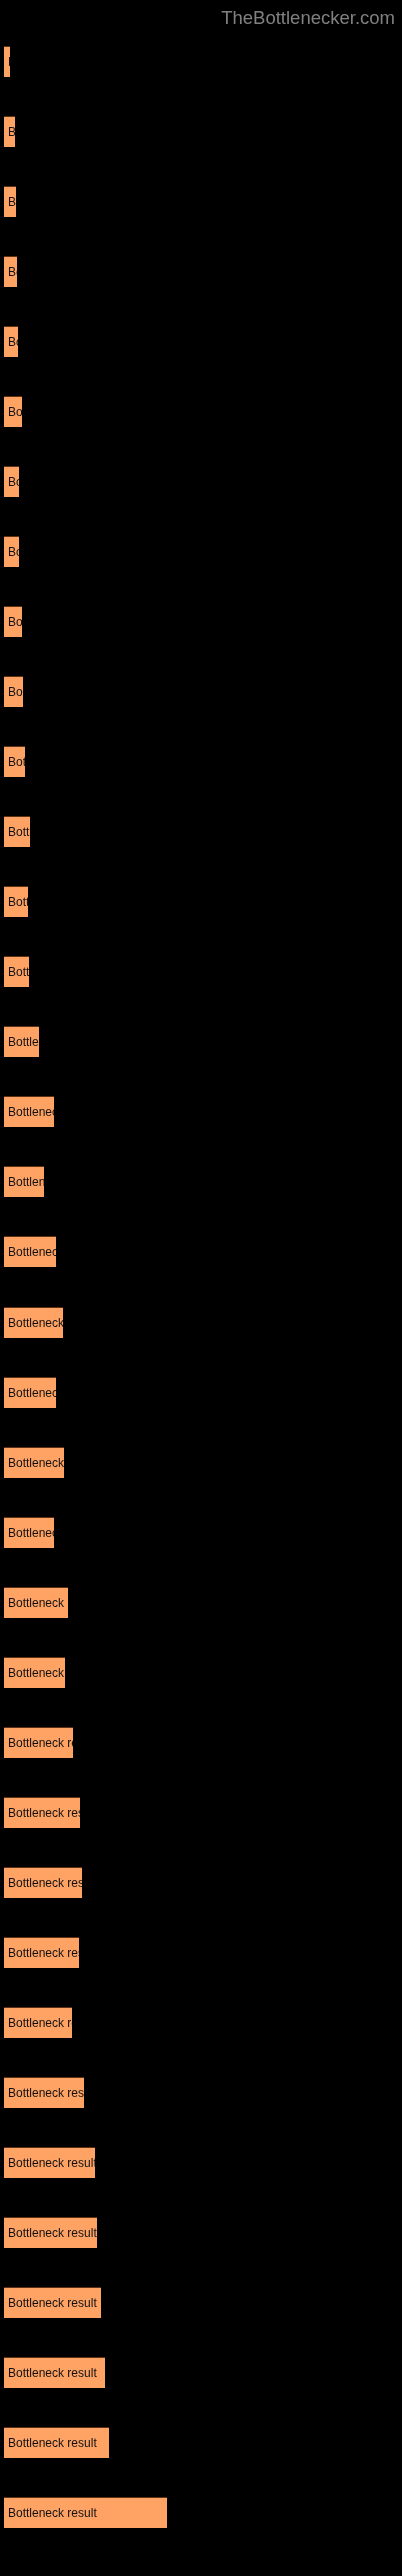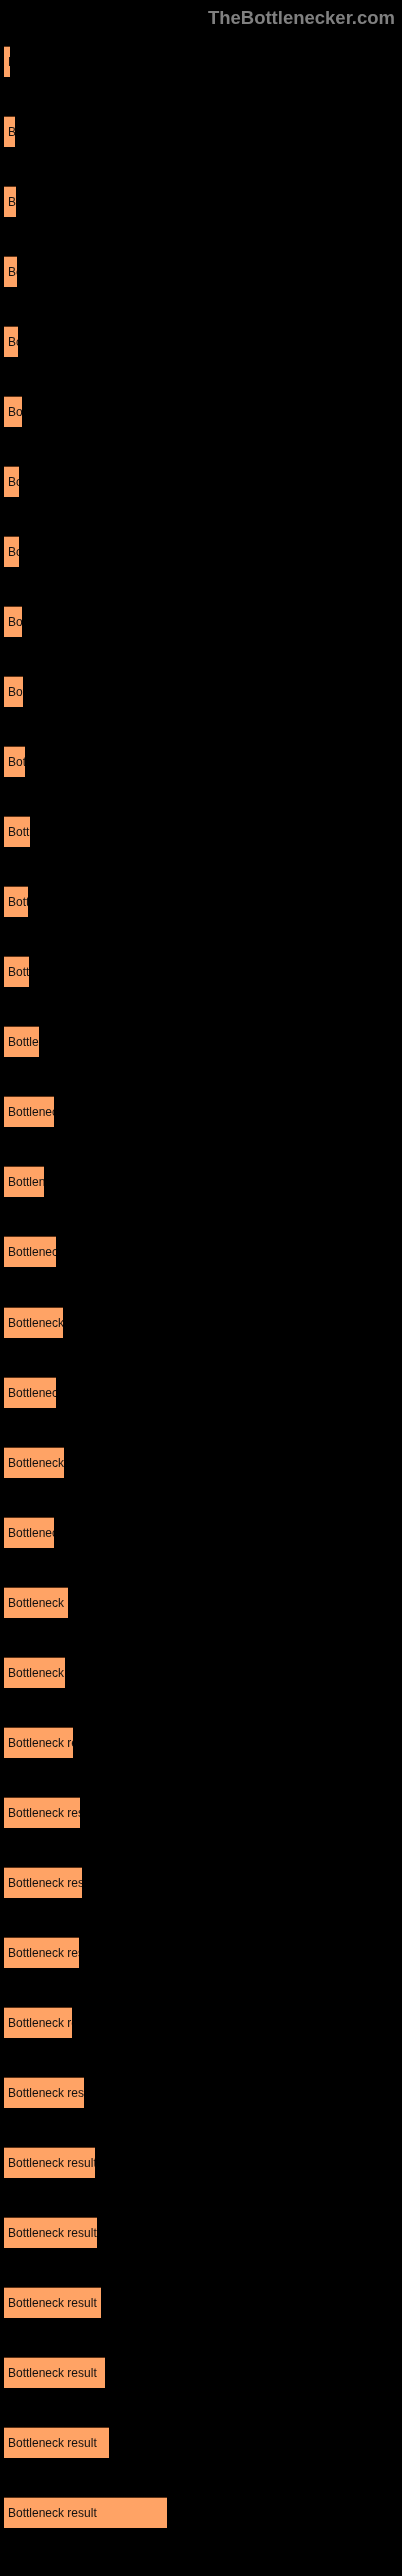--- a/index.html
+++ b/index.html
@@ -32,21 +32,21 @@
     box-sizing: border-box;
     padding-right: 8px;
     display: flex;
     align-items: center;
     justify-content: flex-end;
   }
   .site-title {
     color: #808080;
     font-size: 18.5px;
     font-family: "Liberation Sans", sans-serif;
-    font-weight: 700;
+    font-weight: 400;
     letter-spacing: 0px;
     white-space: nowrap;
     line-height: 1;
     margin-top: 8px;
   }
 
   
   .chart-area {
     position: absolute;
     top: 0;

